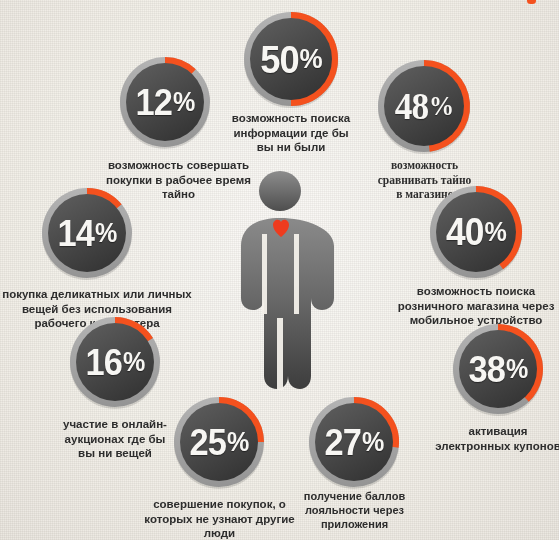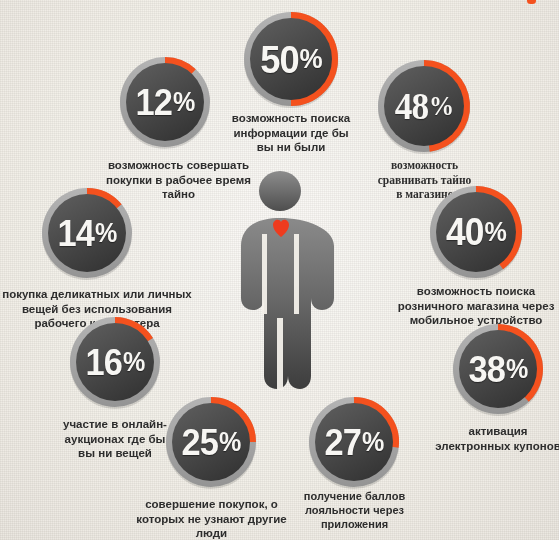--- a/index.html
+++ b/index.html
@@ -275,21 +275,21 @@
       </svg>
       <div class="pct" style="font-size:37px;">
         <span class="num">38</span>
           <span class="sym" style="font-size:27px;">%</span>
       </div>
     </div>
     <div class="caption" style="left:-27px;top:104px;width:152px;font-size:11.5px;text-align:center;">активация
 электронных купонов</div>
   </div>
 
-  <div class="stat" style="left:162px;top:393px;">
+  <div class="stat" style="left:170px;top:393px;">
     <div class="donut">
       <svg width="98" height="98" viewBox="0 0 98 98">
         <defs>
           <linearGradient id="g25" x1="0.2" y1="0" x2="0.8" y2="1">
             <stop offset="0%" stop-color="#5c5c5c"></stop>
               <stop offset="100%" stop-color="#333333"></stop>
           </linearGradient>
           <linearGradient id="t25" x1="0" y1="0" x2="0" y2="1">
             <stop offset="0%" stop-color="#b4b4b4"></stop>
               <stop offset="100%" stop-color="#949494"></stop>

